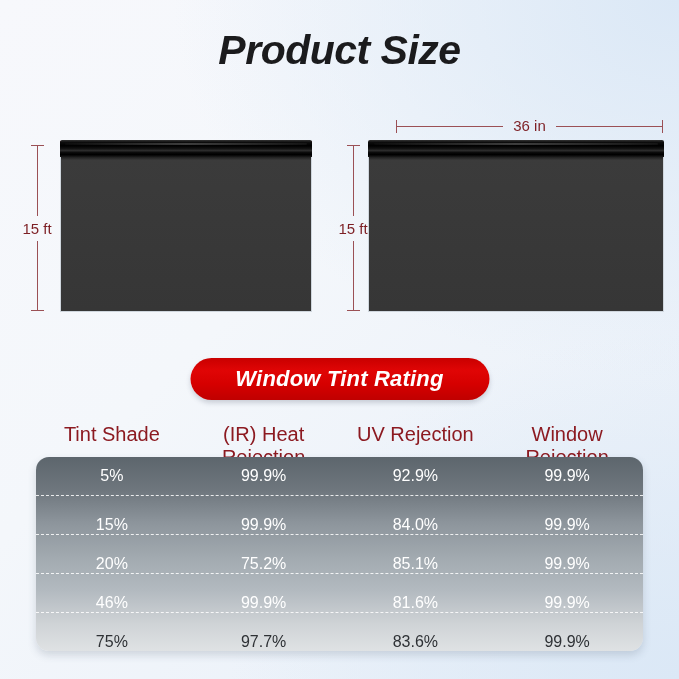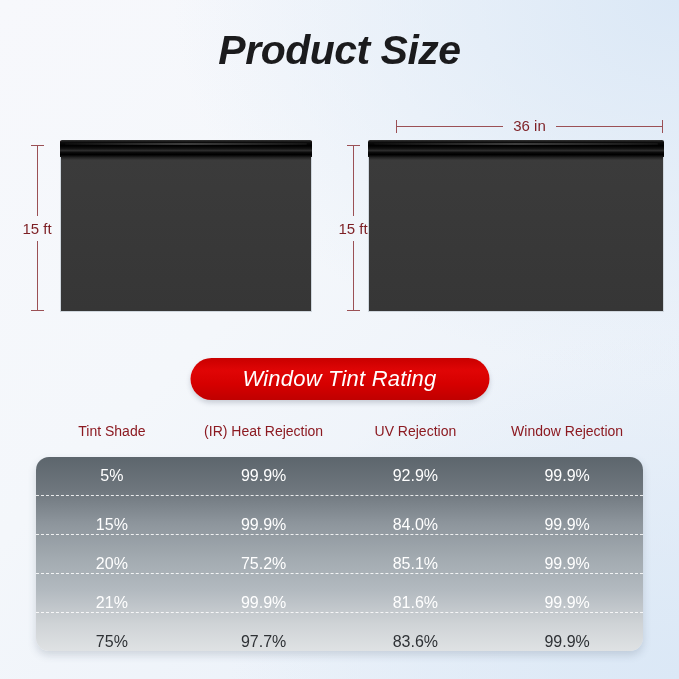--- a/index.html
+++ b/index.html
@@ -167,34 +167,34 @@
     border-radius: 21px;
     background: linear-gradient(to bottom, #c90000 0%, #e00505 30%, #d60000 62%, #c00000 100%);
     box-shadow: 0 3px 5px rgba(60,70,90,0.22);
     display: flex;
     align-items: center;
     justify-content: center;
   }
   .banner span {
     color: #ffffff;
     font-size: 22px;
-    font-weight: normal;
+    font-weight: bold;
     font-style: italic;
     letter-spacing: 0.2px;
   }
 
   
   .tbl-head {
     position: absolute;
     top: 423px;
     left: 36px;
     width: 607px;
     display: flex;
     color: #8c1a21;
-    font-size: 14px;
+    font-size: 20px;
   }
   .tbl-head .th {
     text-align: center;
     flex: 1 1 0;
   }
 
   .tbl {
     position: absolute;
     top: 457px;
     left: 36px;
@@ -304,21 +304,21 @@
       <div class="td">84.0%</div>
       <div class="td">99.9%</div>
     </div>
     <div class="row">
       <div class="td">20%</div>
       <div class="td">75.2%</div>
       <div class="td">85.1%</div>
       <div class="td">99.9%</div>
     </div>
     <div class="row">
-      <div class="td">21%</div>
+      <div class="td">46%</div>
       <div class="td">99.9%</div>
       <div class="td">81.6%</div>
       <div class="td">99.9%</div>
     </div>
     <div class="row dark-text">
       <div class="td">75%</div>
       <div class="td">97.7%</div>
       <div class="td">83.6%</div>
       <div class="td">99.9%</div>
     </div>

